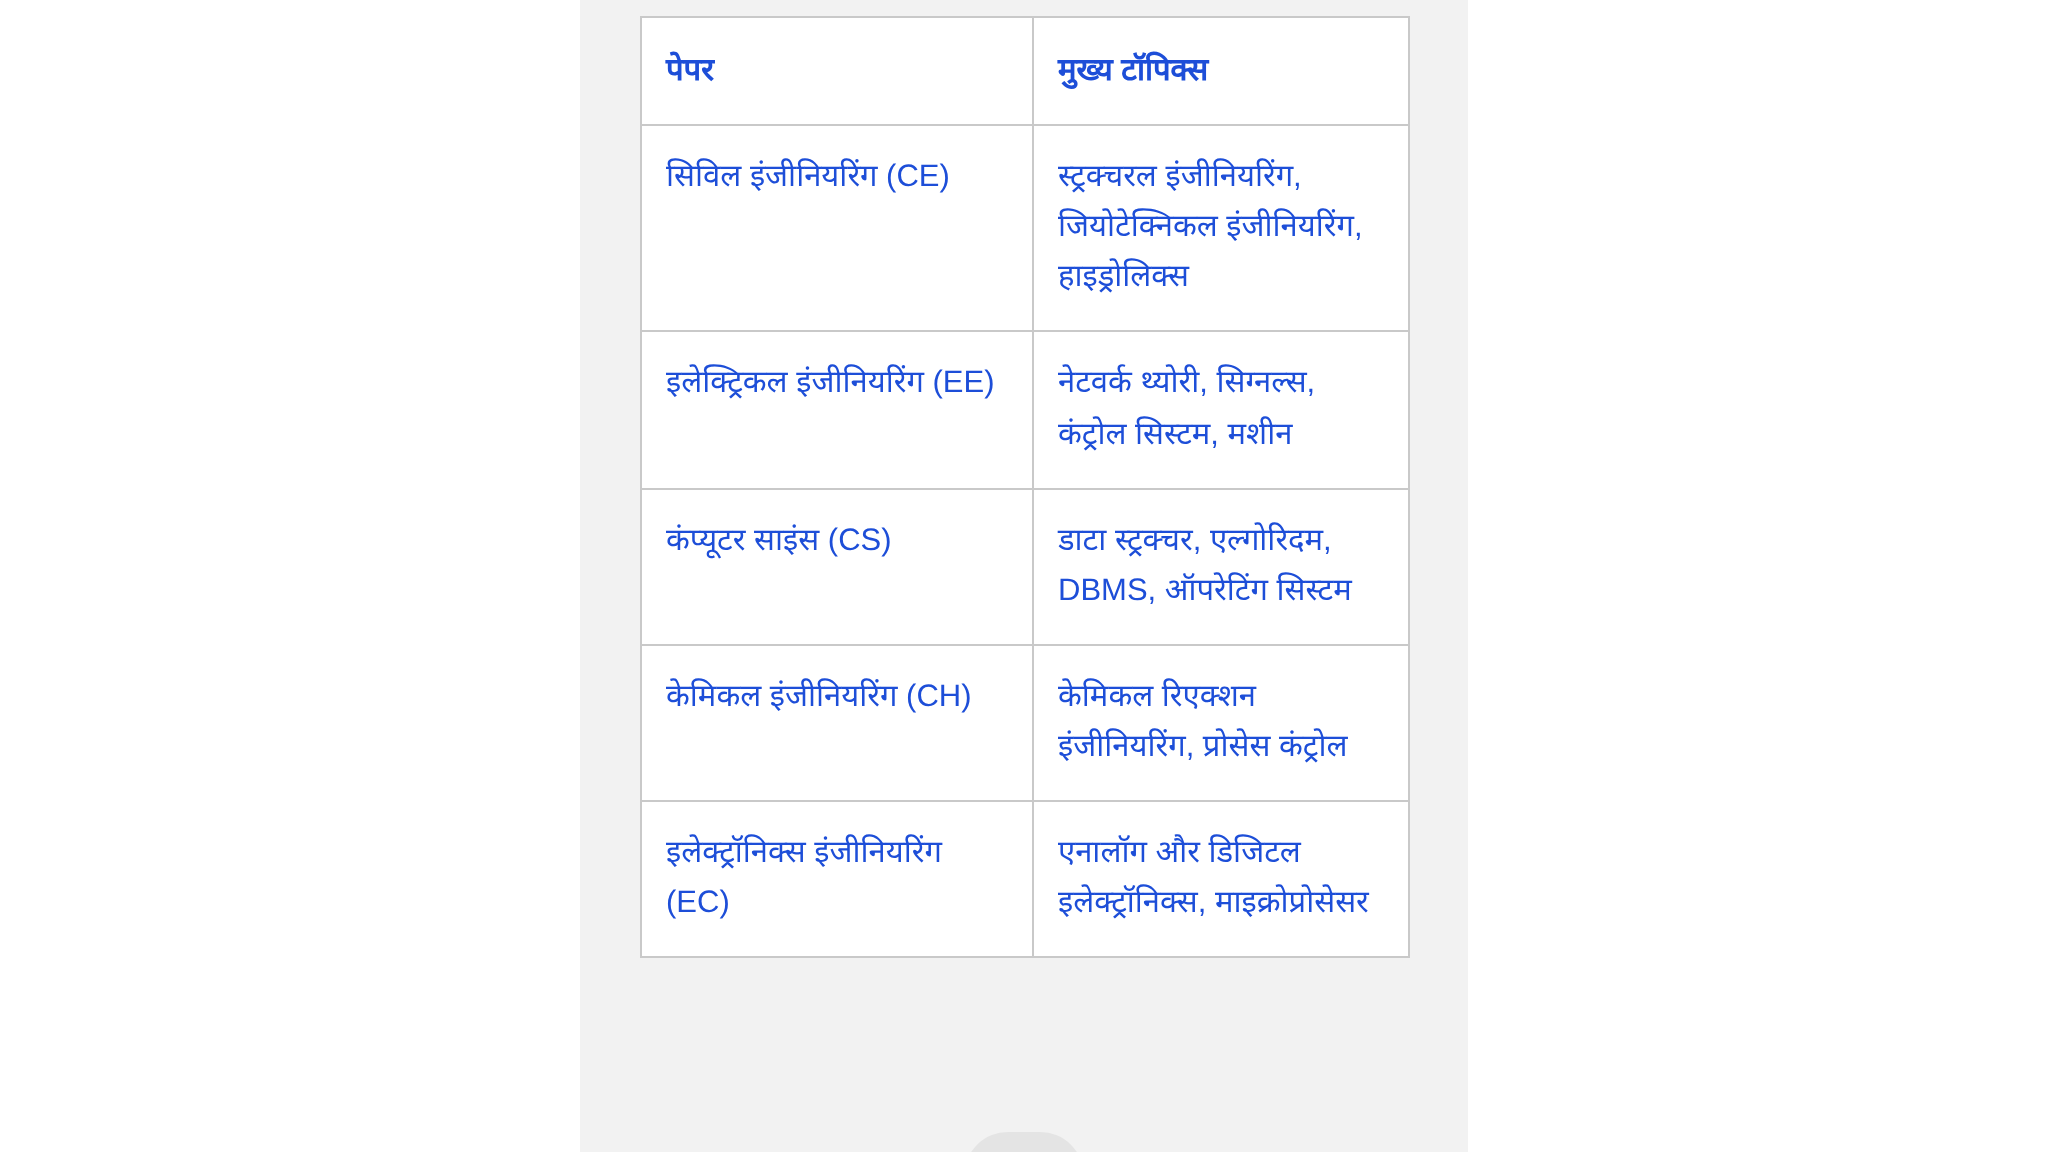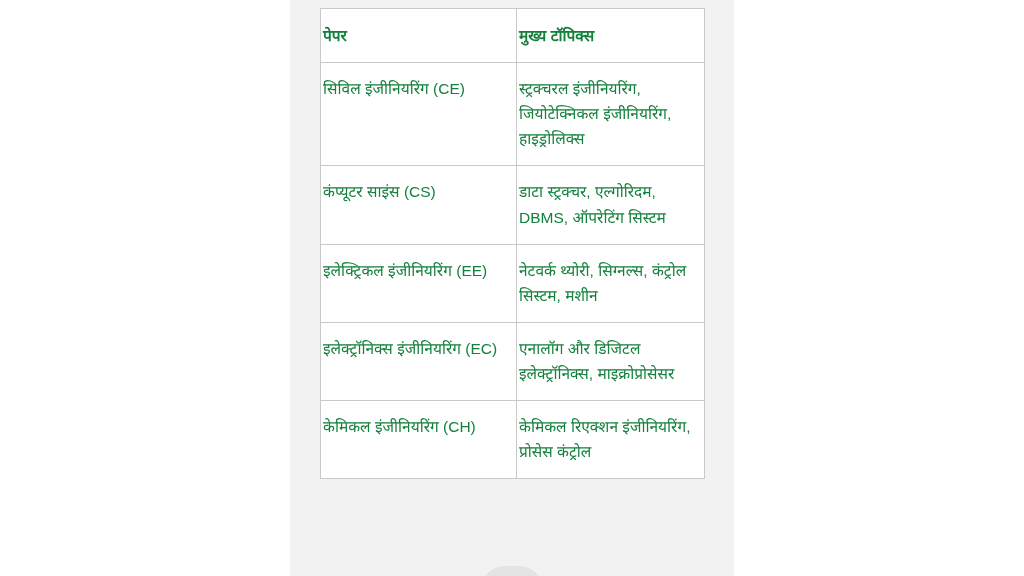--- a/index.html
+++ b/index.html
@@ -38,24 +38,24 @@
   table.topic-table {
     border-collapse: collapse;
     width: 384px;
     background: #ffffff;
     table-layout: fixed;
   }
   table.topic-table th,
   table.topic-table td {
     border: 1px solid #c9c9c9;
     vertical-align: top;
-    padding: 13px 12px 14px 2px;
+    padding: 13px 12px 14px 12px;
     font-size: 15.5px;
     line-height: 1.62;
-    color: #15803d;
+    color: #1d4ed8;
     font-weight: normal;
     text-align: left;
   }
   table.topic-table th {
     font-weight: bold;
     padding-top: 14px;
     padding-bottom: 14px;
     font-size: 15.5px;
   }
   table.topic-table col.c1 { width: 196px; }
@@ -87,33 +87,33 @@
           <th>पेपर</th>
           <th>मुख्य टॉपिक्स</th>
         </tr>
       </thead>
       <tbody>
         <tr>
           <td>सिविल इंजीनियरिंग (CE)</td>
           <td>स्ट्रक्चरल इंजीनियरिंग, जियोटेक्निकल इंजीनियरिंग, हाइड्रोलिक्स</td>
         </tr>
         <tr>
+          <td>इलेक्ट्रिकल इंजीनियरिंग (EE)</td>
+          <td>नेटवर्क थ्योरी, सिग्नल्स, कंट्रोल सिस्टम, मशीन</td>
+        </tr>
+        <tr>
           <td>कंप्यूटर साइंस (CS)</td>
           <td>डाटा स्ट्रक्चर, एल्गोरिदम, DBMS, ऑपरेटिंग सिस्टम</td>
         </tr>
         <tr>
-          <td>इलेक्ट्रिकल इंजीनियरिंग (EE)</td>
-          <td>नेटवर्क थ्योरी, सिग्नल्स, कंट्रोल सिस्टम, मशीन</td>
+          <td>केमिकल इंजीनियरिंग (CH)</td>
+          <td>केमिकल रिएक्शन इंजीनियरिंग, प्रोसेस कंट्रोल</td>
         </tr>
         <tr>
           <td>इलेक्ट्रॉनिक्स इंजीनियरिंग (EC)</td>
           <td>एनालॉग और डिजिटल इलेक्ट्रॉनिक्स, माइक्रोप्रोसेसर</td>
-        </tr>
-        <tr>
-          <td>केमिकल इंजीनियरिंग (CH)</td>
-          <td>केमिकल रिएक्शन इंजीनियरिंग, प्रोसेस कंट्रोल</td>
         </tr>
       </tbody>
     </table>
   </div>
 
   <div class="scroll-hint"></div>
 </div>
 
 </body></html>

